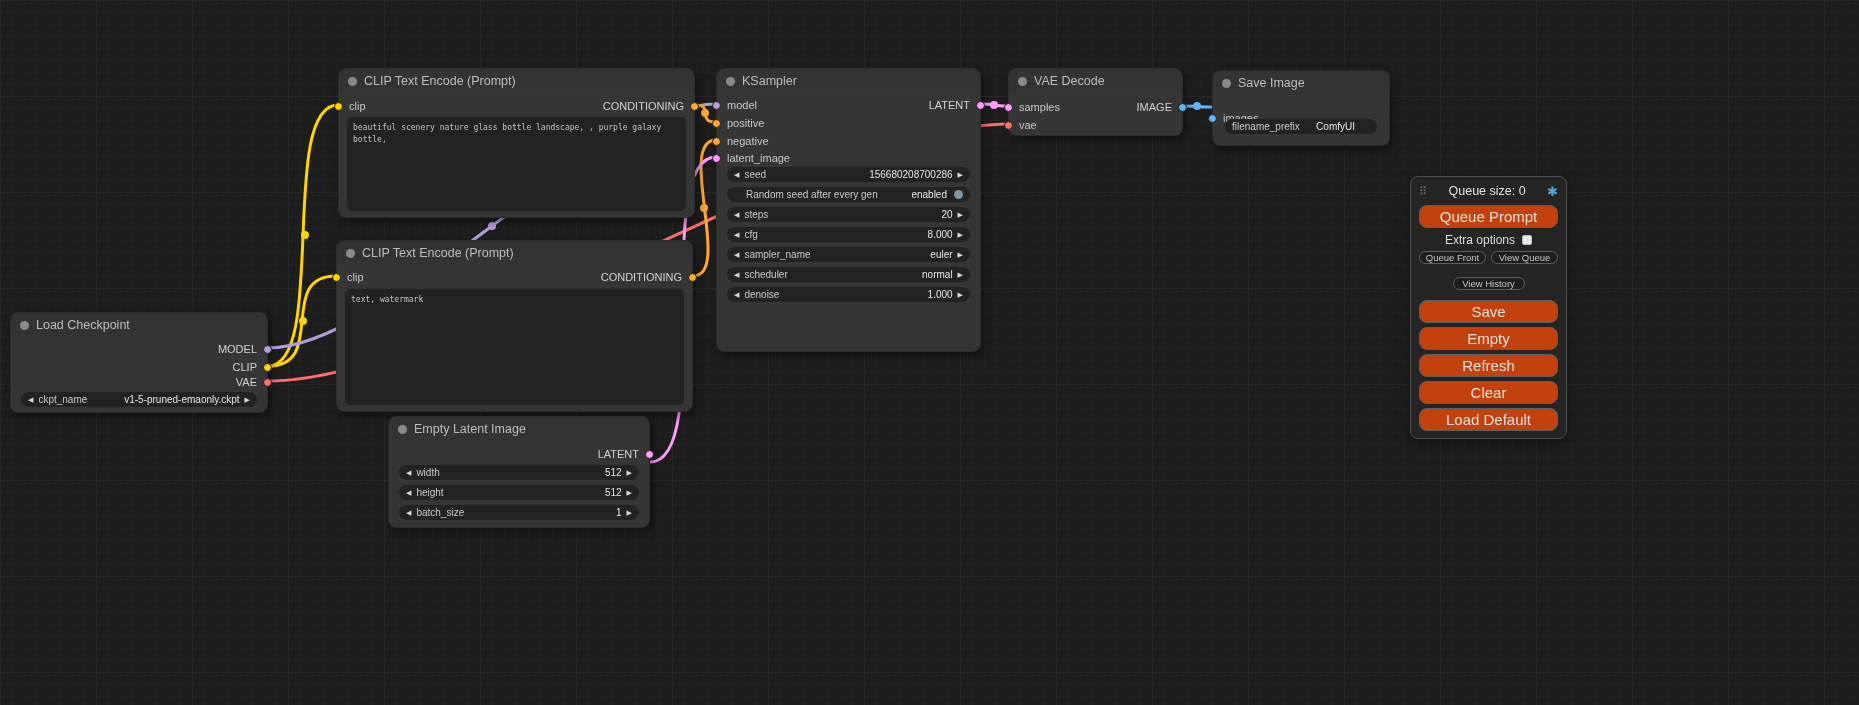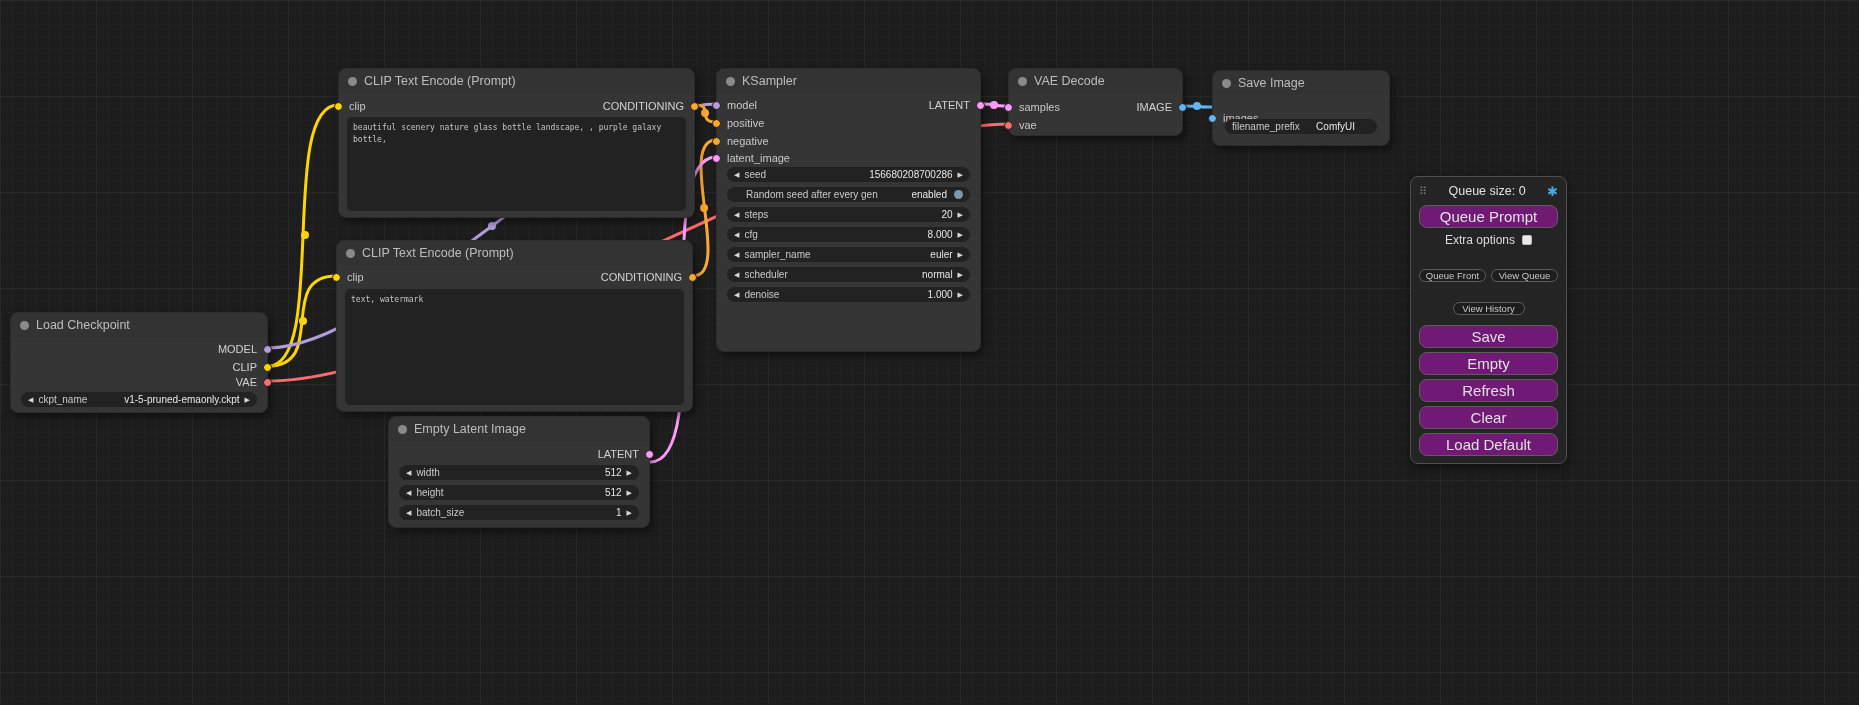--- a/index.html
+++ b/index.html
@@ -54,31 +54,31 @@
         padding:5px 6px;resize:none;outline:none;overflow:hidden}
 
   
   .qpanel{position:absolute;left:1410px;top:176px;width:157px;background:#242424;
         border:1px solid #4f4f4f;border-radius:8px;z-index:3;padding:6px 8px 7px 8px;
         box-shadow:0 4px 12px rgba(0,0,0,.5)}
   .qhead{display:flex;align-items:center;justify-content:space-between;height:16px}
   .handle{color:#7d7d7d;font-size:11px;cursor:move}
   .qsize{font-size:12.5px;color:#e2e2e2}
   .gear{color:#4da6e0;font-size:13px;cursor:pointer}
-  .qbtn{display:block;width:100%;height:23px;background:#701a75;border:1px solid #5e5e5e;
+  .qbtn{display:block;width:100%;height:23px;background:#c2410c;border:1px solid #5e5e5e;
         border-radius:8px;color:#e0e0e0;font-size:15px;font-family:inherit;margin-top:4px;cursor:pointer}
   .qbtn.primary{margin-top:6px}
   .qbtn.save{margin-top:10px}
   .extra{display:flex;align-items:center;justify-content:center;gap:7px;margin-top:6px;
         font-size:12px;color:#dcdcdc;height:12px}
   .chk{width:10px;height:10px;background:#e9e9e9;border-radius:2px;border:1px solid #bdbdbd}
-  .small-row{display:flex;gap:5px;margin-top:23px}
+  .small-row{display:flex;gap:5px;margin-top:5px}
   .sbtn{flex:1;height:13px;background:#1d1d1d;border:1px solid #5e5e5e;border-radius:8px;
         color:#c8c8c8;font-size:9.5px;font-family:inherit;padding:0 2px;cursor:pointer}
-  .sbtn.center{flex:none;display:block;width:72px;margin:20px auto 0 auto}
+  .sbtn.center{flex:none;display:block;width:72px;margin:13px auto 0 auto}
 </style>
 </head>
 <body>
 
 <div class="canvas">
 
   <svg class="wires" width="1859" height="705" viewBox="0 0 1859 705">
     <path d="M 268 366 C 328 366 278 105 338 105" stroke="#FFD500"></path>
     <path d="M 268 366 C 328 366 276 276 336 276" stroke="#FFD500"></path>
     <path d="M 268 348 C 388 348 596 104 716 104" stroke="#B39DDB"></path>

